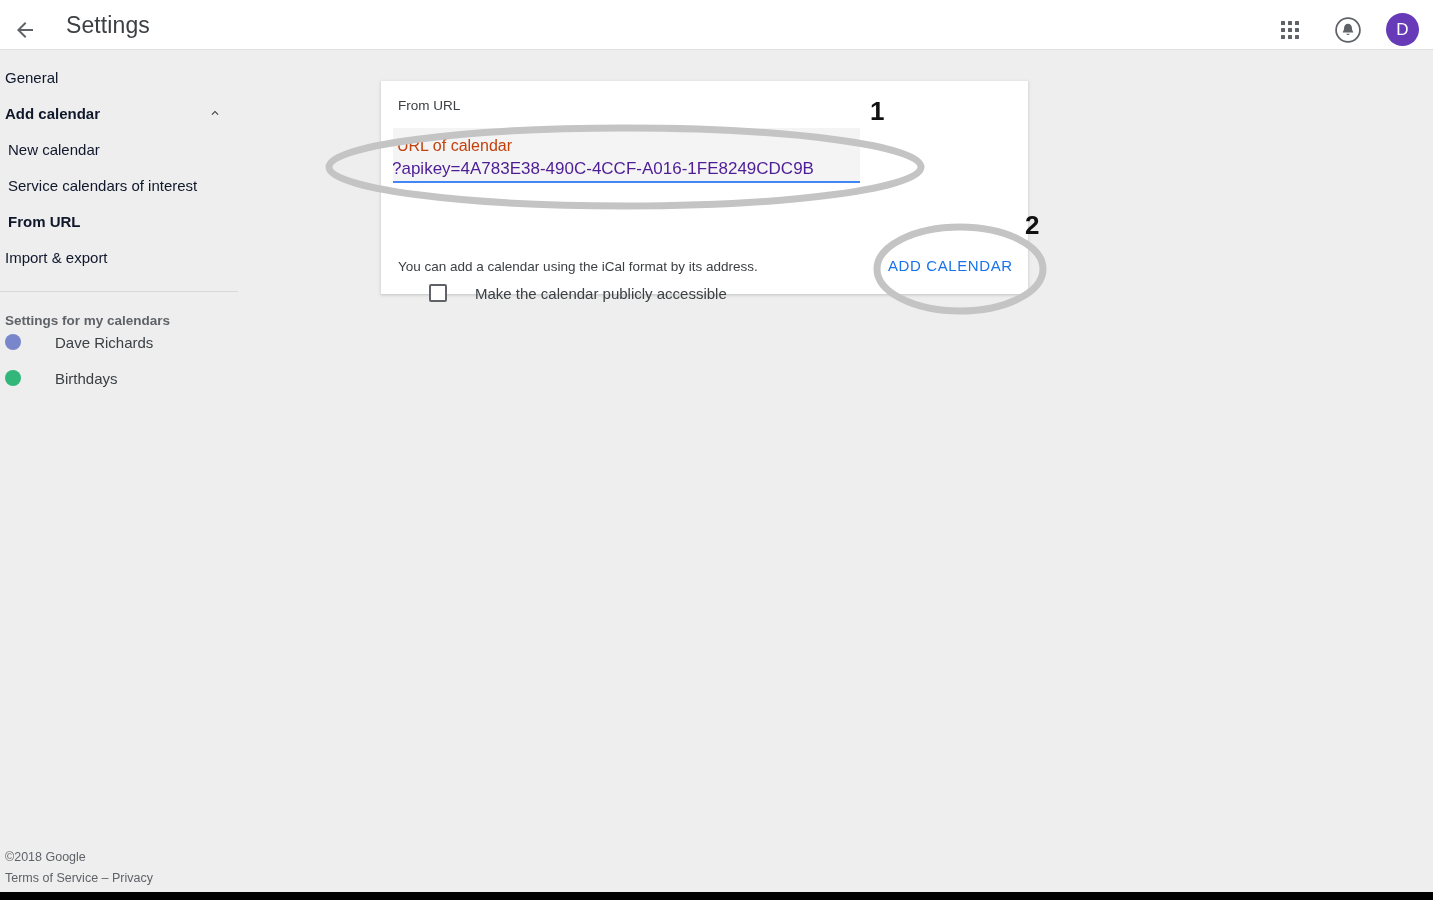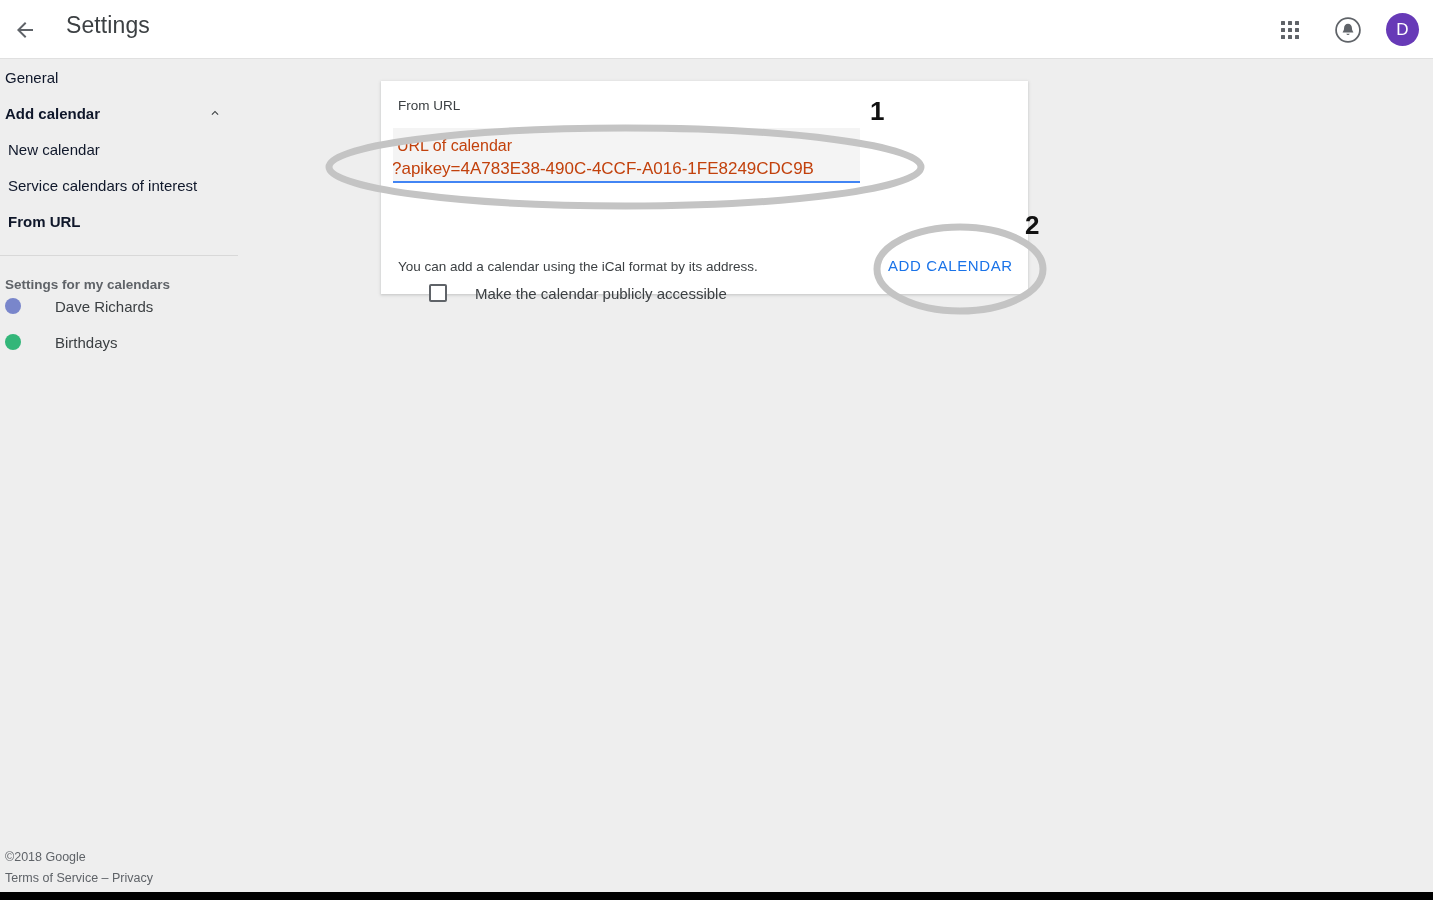--- a/index.html
+++ b/index.html
@@ -6,21 +6,21 @@
   html, body {
     width: 1433px; height: 900px;
     font-family: "Liberation Sans", sans-serif;
     background: #eeeeee;
     overflow: hidden;
   }
   #root { position: relative; width: 1433px; height: 900px; }
 
   
   .topbar {
-    position: absolute; left: 0; top: 0; width: 1433px; height: 59px;
+    position: absolute; left: 0; top: 0; width: 1433px; height: 50px;
     background: #ffffff;
     border-bottom: 1px solid #e0e0e0;
   }
   .back-btn {
     position: absolute; left: 6px; top: 11px;
     width: 38px; height: 38px;
     display: flex; align-items: center; justify-content: center;
     cursor: pointer; border-radius: 50%;
   }
   .page-title {
@@ -101,21 +101,21 @@
   }
   .field-box {
     background: #f4f4f4; padding: 8px 4px 4px 4px; height: 53px;
     position: relative; overflow: hidden;
   }
   .field-label {
     font-size: 16px; color: #c2410c; line-height: 20px;
     white-space: nowrap;
   }
   .field-value {
-    font-size: 17px; color: #c2410c; line-height: 26px;
+    font-size: 17px; color: #4c1d95; line-height: 26px;
     white-space: nowrap; margin-left: -5px;
   }
   .field-underline { height: 2px; background: #4285f4; width: 100%; }
 
   .check-row {
     position: absolute; left: 16px; top: 203px;
     display: flex; align-items: center; cursor: pointer; margin-left: 32px;
   }
   .checkbox {
     width: 18px; height: 18px; border: 2px solid #5f6368;
@@ -199,20 +199,23 @@
     </div>
 
     <div class="nav-item sub">
       <span>Service calendars of interest</span>
     </div>
 
     <div class="nav-item sub bold">
       <span>From URL</span>
     </div>
 
+    <div class="nav-item">
+      <span>Import &amp; export</span>
+    </div>
 
     <div class="divider"></div>
 
     <div class="section-label">Settings for my calendars</div>
 
     <div class="cal-item">
       <span class="cal-dot" style="background:#7986cb"></span>
       <span class="cal-name">Dave Richards</span>
     </div>
 

